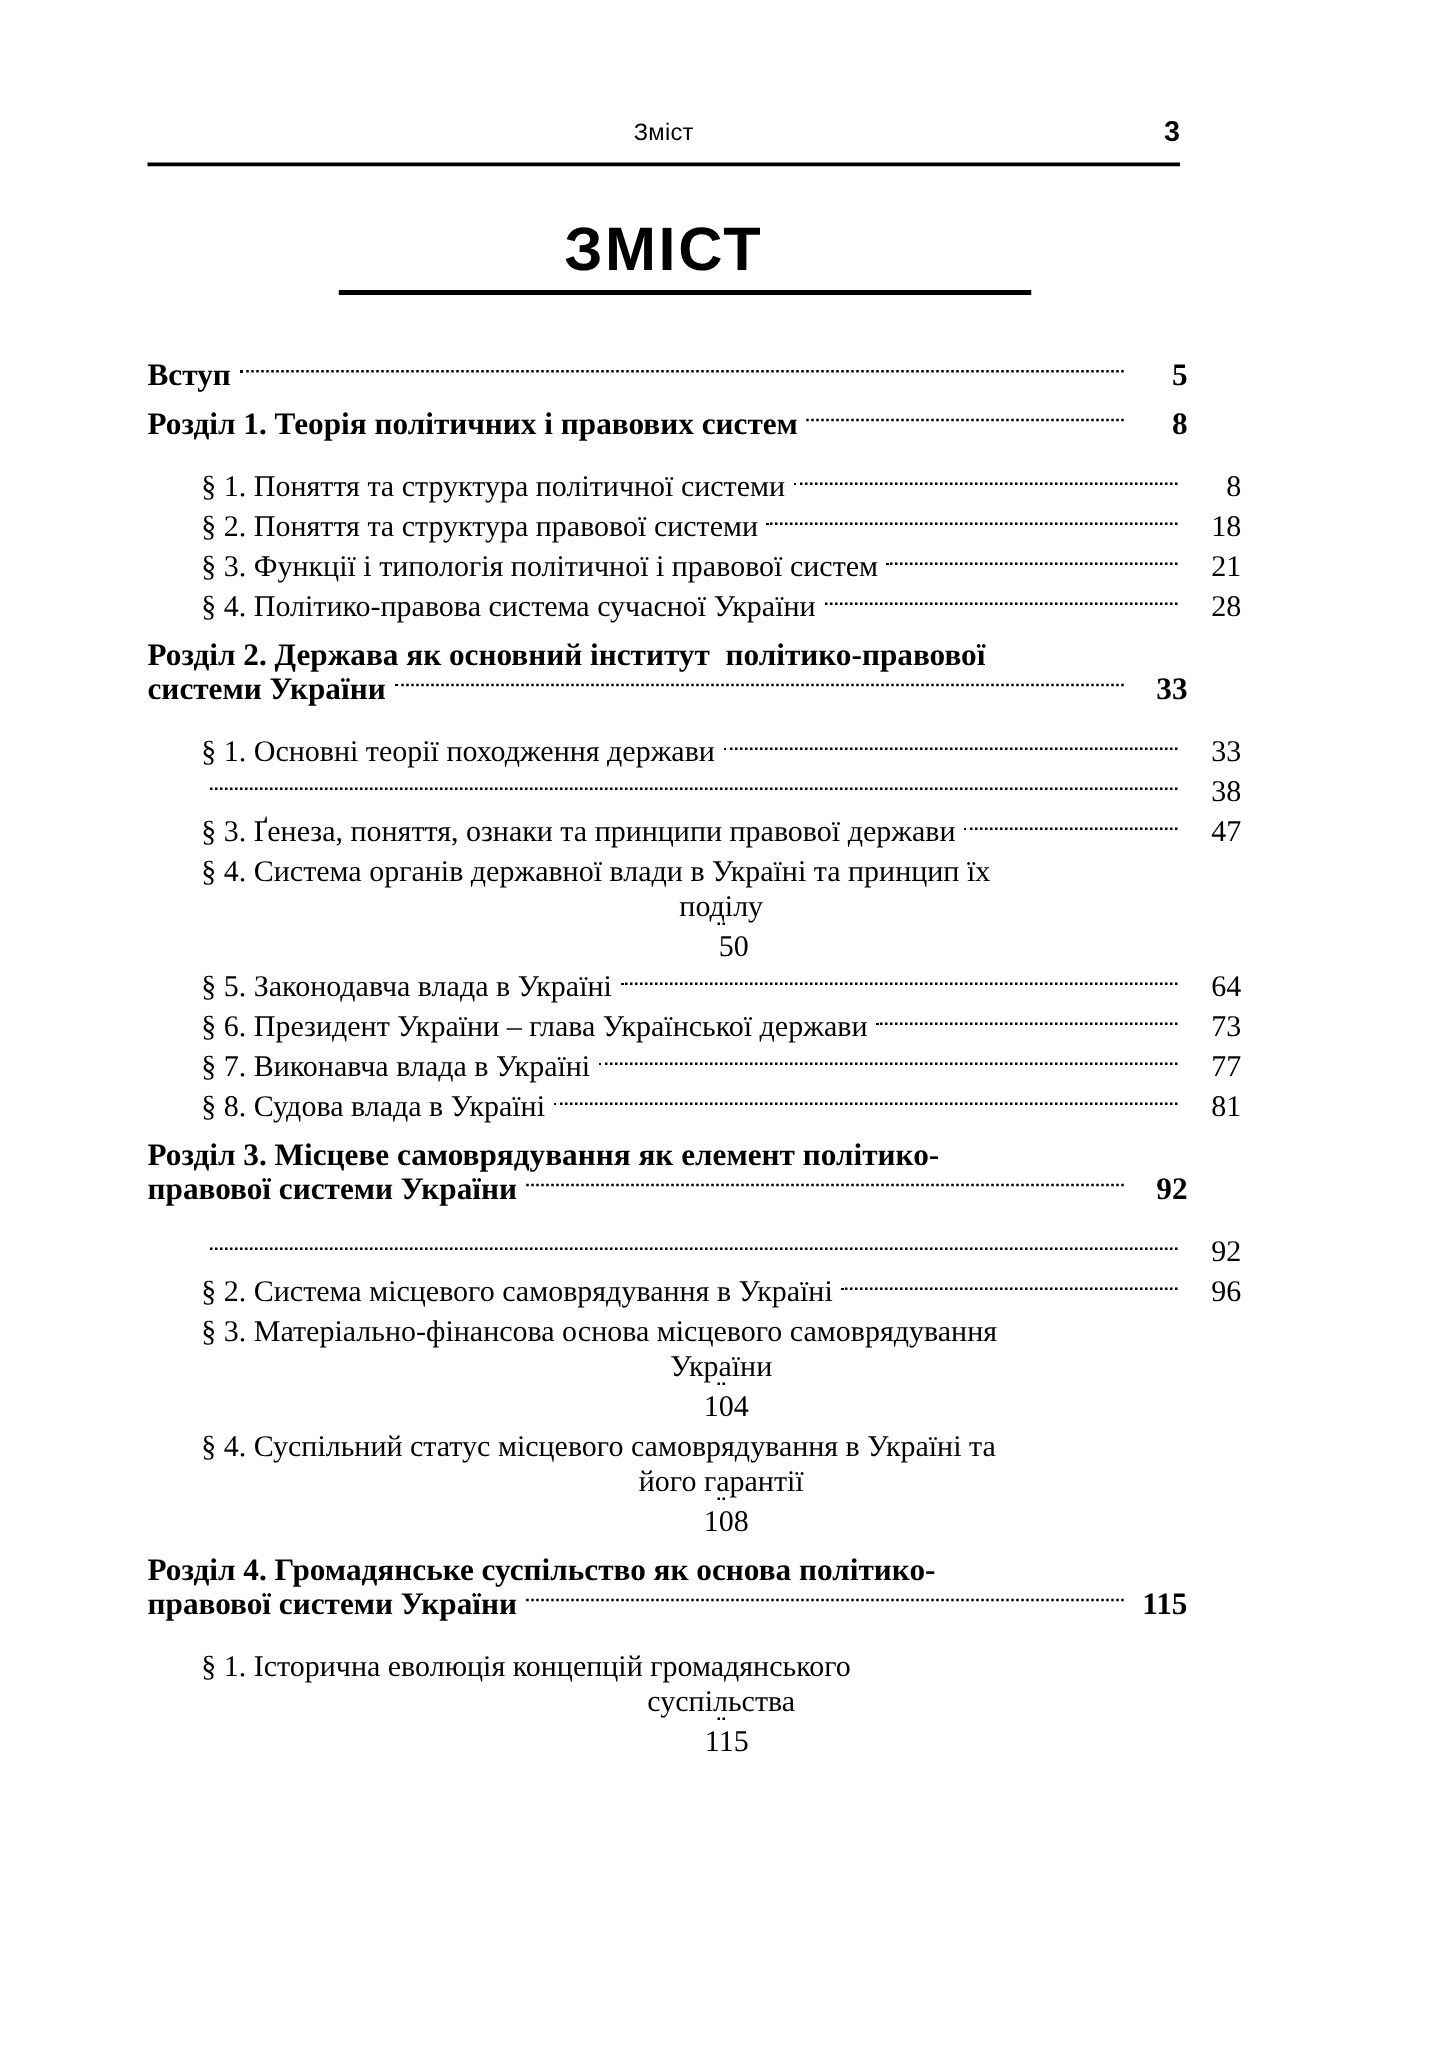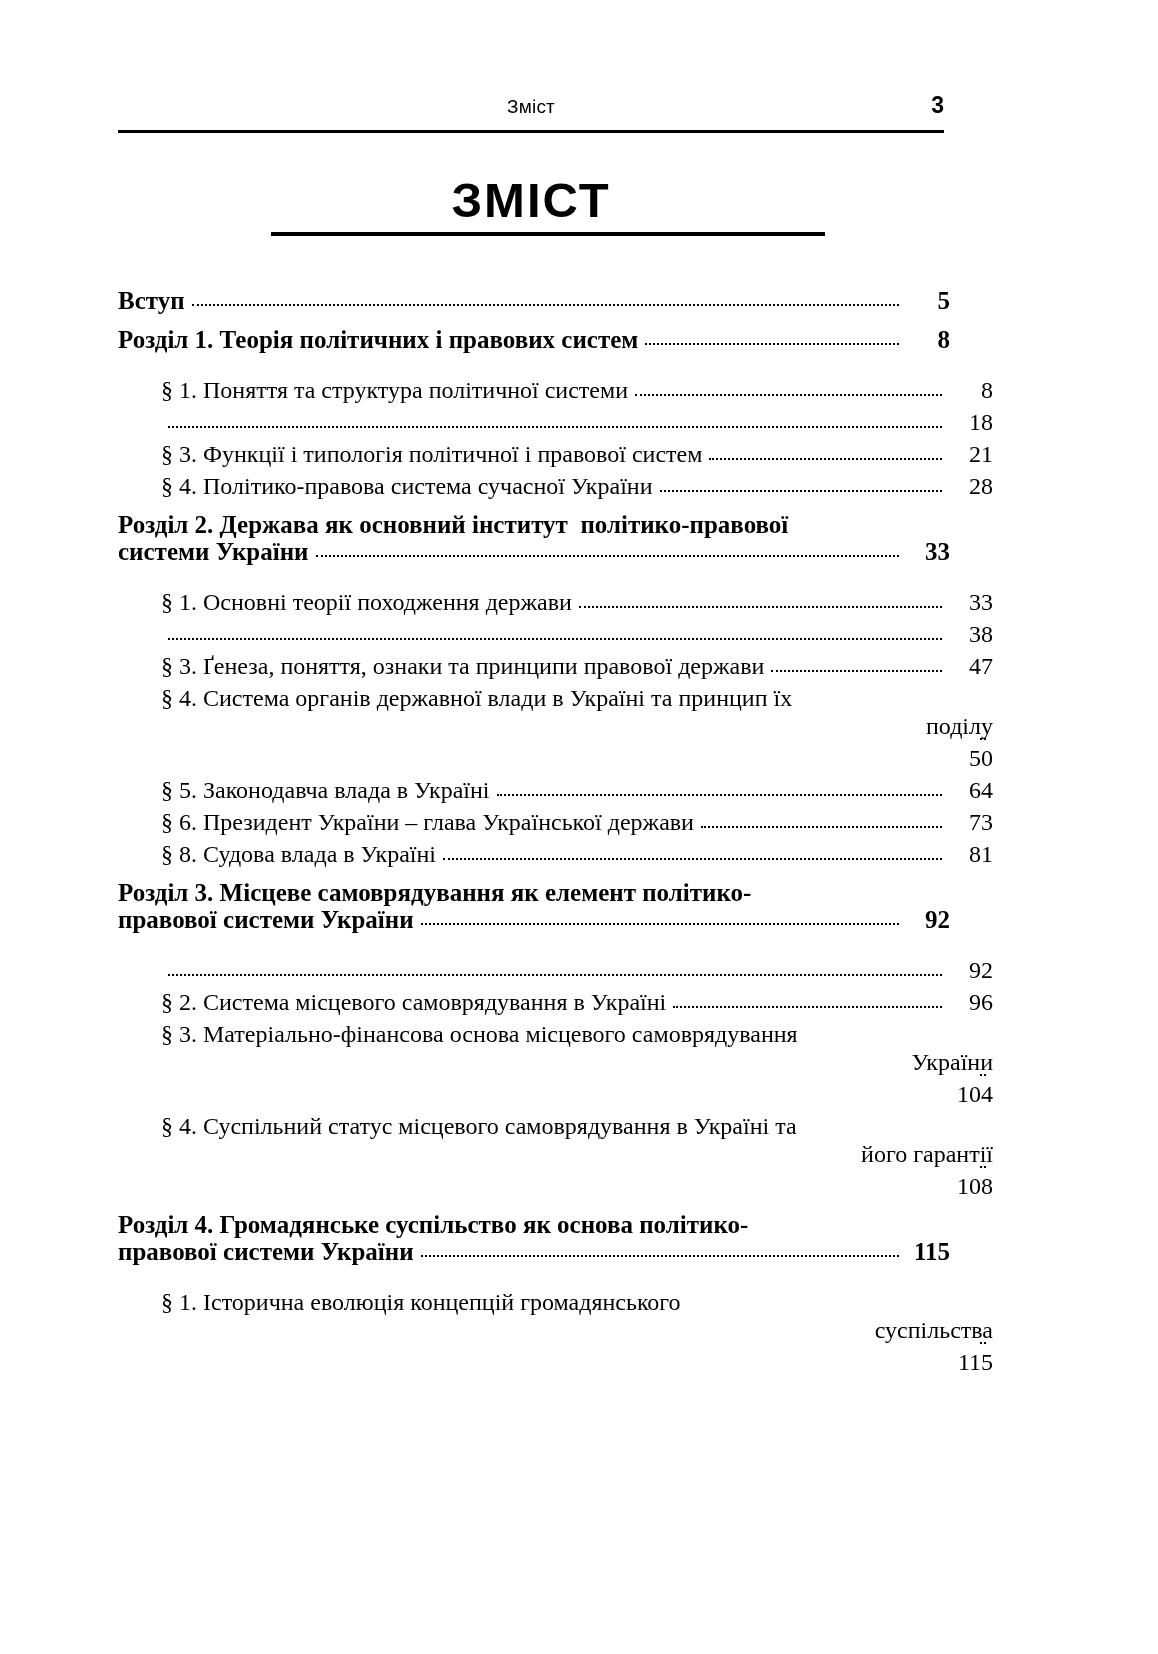--- a/index.html
+++ b/index.html
@@ -84,21 +84,21 @@
   
   .toc {
     position: absolute;
     left: 118px;
     right: 112px;
     top: 288px;
   }
 
   .toc-entry {
     display: flex;
-    align-items: flex-end;
+    align-items: center;
     width: 100%;
     line-height: 1.0;
   }
 
   .toc-text {
     white-space: pre-wrap;
   }
 
   .toc-leader {
     flex: 1 1 auto;
@@ -187,20 +187,21 @@
         <span class="toc-text">Розділ 1. Теорія політичних і правових систем</span>
         <span class="toc-leader"></span>
         <span class="toc-page">8</span>
       </div>
       <div class="toc-entry level-section group-gap-before">
         <span class="toc-text">§ 1. Поняття та структура політичної системи</span>
         <span class="toc-leader"></span>
         <span class="toc-page">8</span>
       </div>
       <div class="toc-entry level-section">
+        <span class="toc-text">§ 2. Поняття та структура правової системи</span>
         <span class="toc-leader"></span>
         <span class="toc-page">18</span>
       </div>
       <div class="toc-entry level-section">
         <span class="toc-text">§ 3. Функції і типологія політичної і правової систем</span>
         <span class="toc-leader"></span>
         <span class="toc-page">21</span>
       </div>
       <div class="toc-entry level-section">
         <span class="toc-text">§ 4. Політико-правова система сучасної України</span>
@@ -245,20 +246,25 @@
         <span class="toc-text">§ 5. Законодавча влада в Україні</span>
         <span class="toc-leader"></span>
         <span class="toc-page">64</span>
       </div>
       <div class="toc-entry level-section">
         <span class="toc-text">§ 6. Президент України – глава Української держави</span>
         <span class="toc-leader"></span>
         <span class="toc-page">73</span>
       </div>
       <div class="toc-entry level-section">
+        <span class="toc-text">§ 7. Виконавча влада в Україні</span>
+        <span class="toc-leader"></span>
+        <span class="toc-page">77</span>
+      </div>
+      <div class="toc-entry level-section">
         <span class="toc-text">§ 8. Судова влада в Україні</span>
         <span class="toc-leader"></span>
         <span class="toc-page">81</span>
       </div>
       <div class="toc-entry level-chapter no-leader">
         <span class="toc-text">Розділ 3. Місцеве самоврядування як елемент політико-</span>
         <span class="toc-leader"></span>
         <span class="toc-page"></span>
       </div>
       <div class="toc-entry level-chapter-cont">

